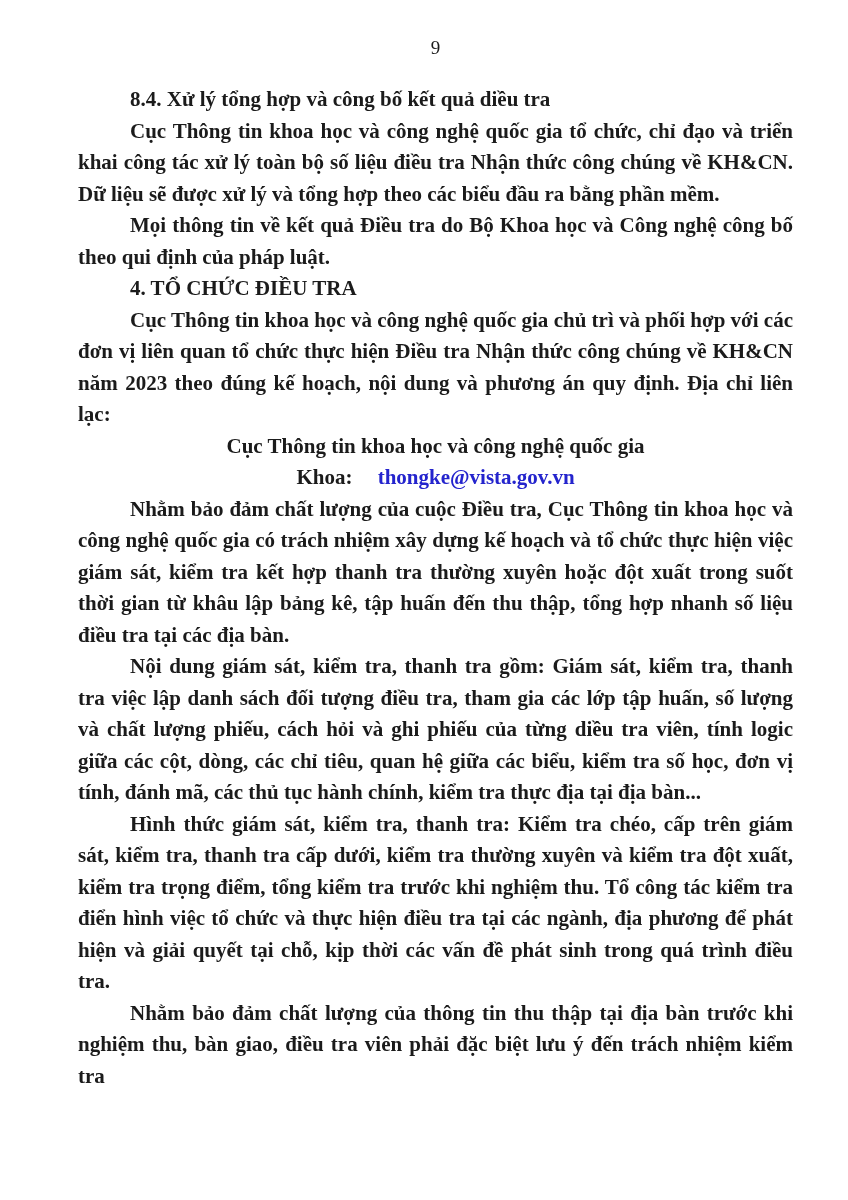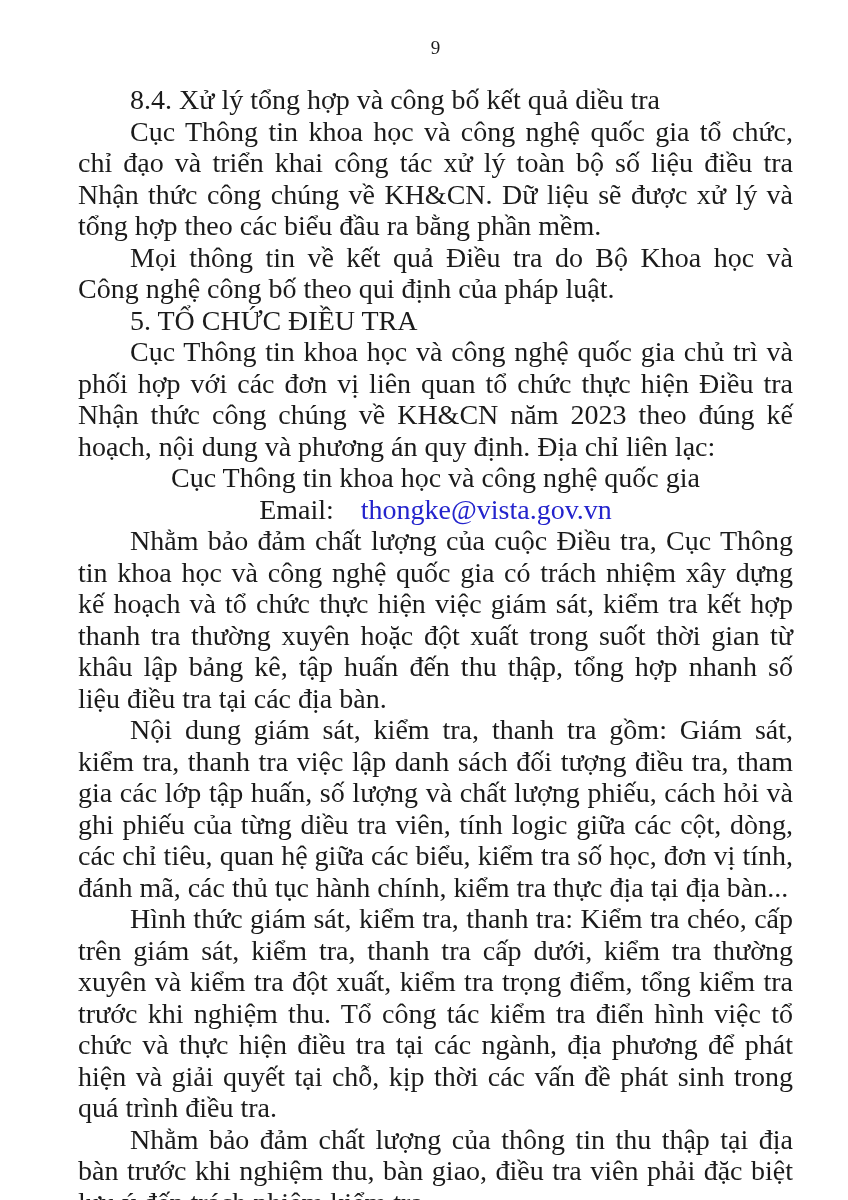--- a/index.html
+++ b/index.html
@@ -19,23 +19,23 @@
     overflow: hidden;
   }
   .page-number {
     text-align: center;
     font-size: 19px;
     line-height: 20px;
     margin: 0 0 26px 0;
   }
   .doc p, .doc h2, .doc h3 {
     margin: 0;
-    font-size: 28px;
+    font-size: 21px;
     line-height: 31.5px;
-    font-weight: normal;
+    font-weight: bold;
   }
   .head {
     font-weight: bold;
     text-indent: 52px;
   }
   .para {
     text-align: justify;
     text-indent: 52px;
   }
   .center {
@@ -57,30 +57,30 @@
   <div class="page-number">9</div>
 
   <div class="doc">
 
     <h2 class="head">8.4. Xử lý tổng hợp và công bố kết quả diều tra</h2>
 
     <p class="para">Cục Thông tin khoa học và công nghệ quốc gia tổ chức, chỉ đạo và triển khai công tác xử lý toàn bộ số liệu điều tra Nhận thức công chúng về KH&amp;CN. Dữ liệu sẽ được xử lý và tổng hợp theo các biểu đầu ra bằng phần mềm.</p>
 
     <p class="para">Mọi thông tin về kết quả Điều tra do Bộ Khoa học và Công nghệ công bố theo qui định của pháp luật.</p>
 
-    <h2 class="head">5. TỔ CHỨC ĐIỀU TRA</h2>
+    <h2 class="head">4. TỔ CHỨC ĐIỀU TRA</h2>
 
 
     <p class="para">Cục Thông tin khoa học và công nghệ quốc gia chủ trì và phối hợp với các đơn vị liên quan tổ chức thực hiện Điều tra Nhận thức công chúng về KH&amp;CN năm 2023 theo đúng kế hoạch, nội dung và phương án quy định. Địa chỉ liên lạc:</p>
 
     <p class="center">Cục Thông tin khoa học và công nghệ quốc gia</p>
 
 
     <p class="center">
-      <span>Email: </span><a class="email-link">thongke@vista.gov.vn</a>
+      <span>Khoa: </span><a class="email-link">thongke@vista.gov.vn</a>
     </p>
 
 
     <p class="para">Nhằm bảo đảm chất lượng của cuộc Điều tra, Cục Thông tin khoa học và công nghệ quốc gia có trách nhiệm xây dựng kế hoạch và tổ chức thực hiện việc giám sát, kiểm tra kết hợp thanh tra thường xuyên hoặc đột xuất trong suốt thời gian từ khâu lập bảng kê, tập huấn đến thu thập, tổng hợp nhanh số liệu điều tra tại các địa bàn.</p>
 
     <p class="para">Nội dung giám sát, kiểm tra, thanh tra gồm: Giám sát, kiểm tra, thanh tra việc lập danh sách đối tượng điều tra, tham gia các lớp tập huấn, số lượng và chất lượng phiếu, cách hỏi và ghi phiếu của từng diều tra viên, tính logic giữa các cột, dòng, các chỉ tiêu, quan hệ giữa các biểu, kiểm tra số học, đơn vị tính, đánh mã, các thủ tục hành chính, kiểm tra thực địa tại địa bàn...</p>
 
     <p class="para">Hình thức giám sát, kiểm tra, thanh tra: Kiểm tra chéo, cấp trên giám sát, kiểm tra, thanh tra cấp dưới, kiểm tra thường xuyên và kiểm tra đột xuất, kiểm tra trọng điểm, tổng kiểm tra trước khi nghiệm thu. Tổ công tác kiểm tra điển hình việc tổ chức và thực hiện điều tra tại các ngành, địa phương để phát hiện và giải quyết tại chỗ, kịp thời các vấn đề phát sinh trong quá trình điều tra.</p>
 
     <p class="para">Nhằm bảo đảm chất lượng của thông tin thu thập tại địa bàn trước khi nghiệm thu, bàn giao, điều tra viên phải đặc biệt lưu ý đến trách nhiệm kiểm tra</p>

